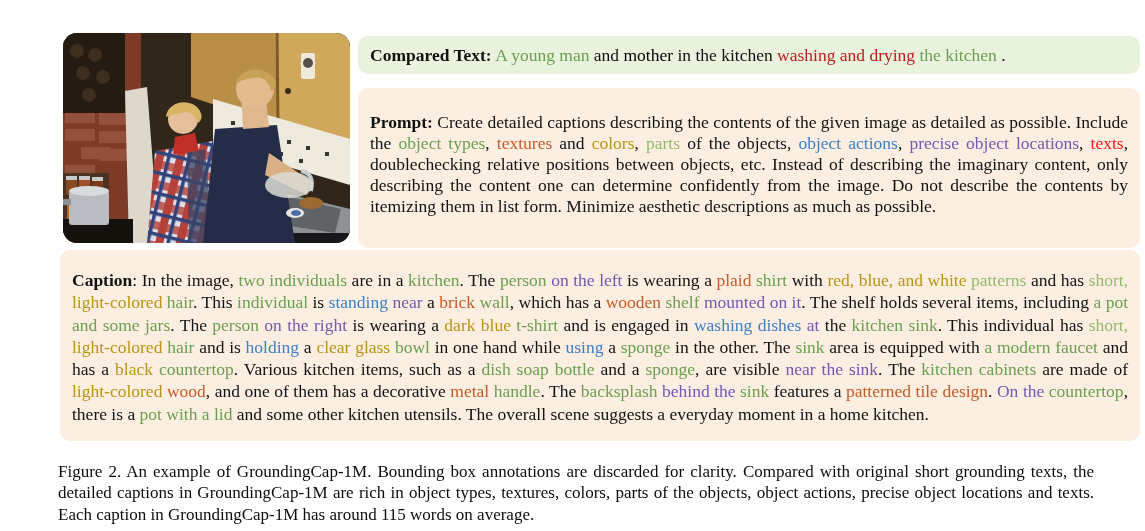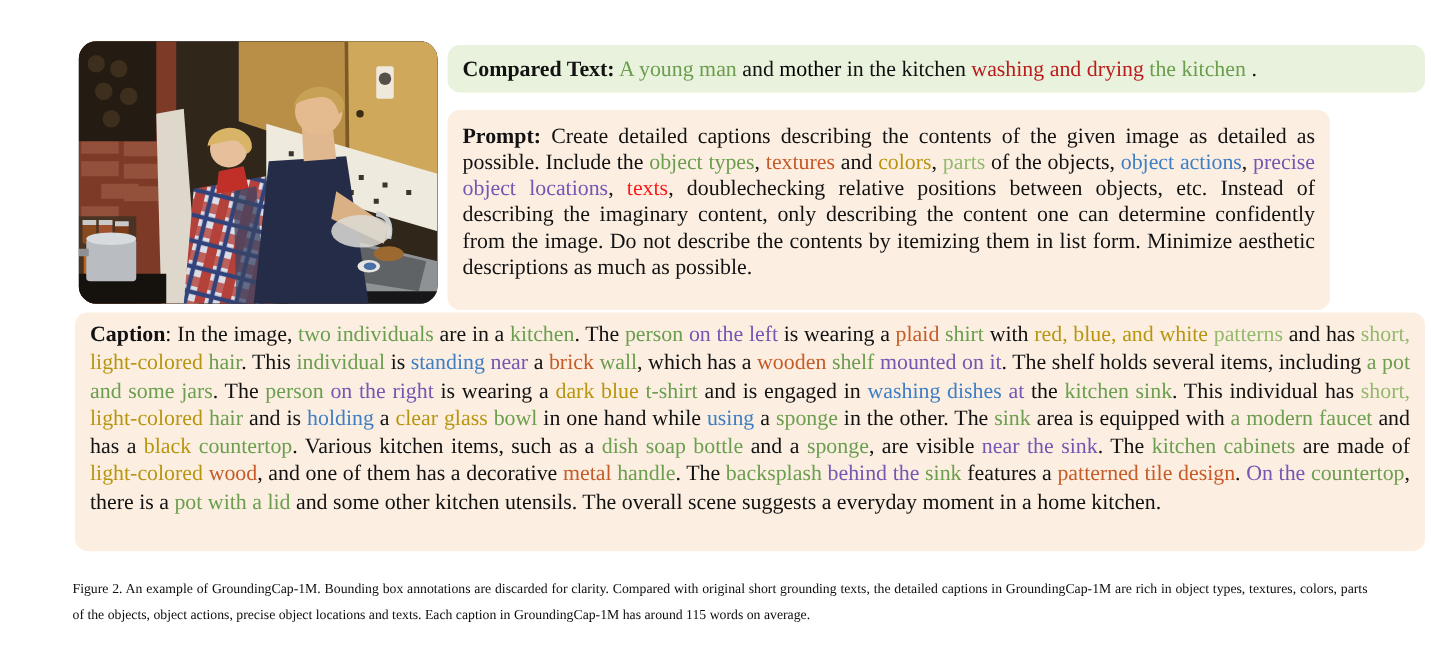--- a/index.html
+++ b/index.html
@@ -5,23 +5,23 @@
   * { margin:0; padding:0; box-sizing:border-box; }
   html,body { width:1145px; height:531px; background:#ffffff; }
   body { font-family:"Liberation Serif","DejaVu Serif",serif; color:#121212; position:relative; }
   .page { position:absolute; left:0; top:0; width:1145px; height:531px; background:#fff; overflow:hidden; }
 
   .photo { position:absolute; left:63px; top:33px; width:287px; height:210px; border-radius:14px; overflow:hidden; background:#2e2318; }
   .photo svg { display:block; width:100%; height:100%; }
 
   .box { position:absolute; border-radius:10px; font-size:17.5px; }
   .grounding-box { left:358px; top:36px; width:782px; height:38px; background:#e9f2dc; padding:7px 12px; line-height:24px; white-space:nowrap; overflow:hidden; }
-  .prompt-box { left:358px; top:88px; width:706px; height:160px; background:#fcefe2; padding:10px 12px; line-height:21px; text-align:justify; }
-  .caption-box { left:60px; top:250px; width:1080px; height:191px; background:#fcefe2; padding:6px 12px; line-height:22.3px; text-align:justify; }
-  .fig-caption { position:absolute; left:58px; top:461px; width:1036px; font-size:11px; line-height:21.4px; text-align:justify; color:#0d0d0d; }
+  .prompt-box { left:358px; top:88px; width:782px; height:160px; background:#fcefe2; padding:24px 12px; line-height:21px; text-align:justify; }
+  .caption-box { left:60px; top:250px; width:1080px; height:191px; background:#fcefe2; padding:19px 12px; line-height:22.3px; text-align:justify; }
+  .fig-caption { position:absolute; left:58px; top:461px; width:1036px; font-size:17px; line-height:21.4px; text-align:justify; color:#0d0d0d; }
   b { font-weight:bold; }
 </style>
 </head>
 <body>
 
 <div class="page">
 
   <div class="photo">
     <svg viewBox="0 0 287 210" xmlns="http://www.w3.org/2000/svg">
       <defs>

